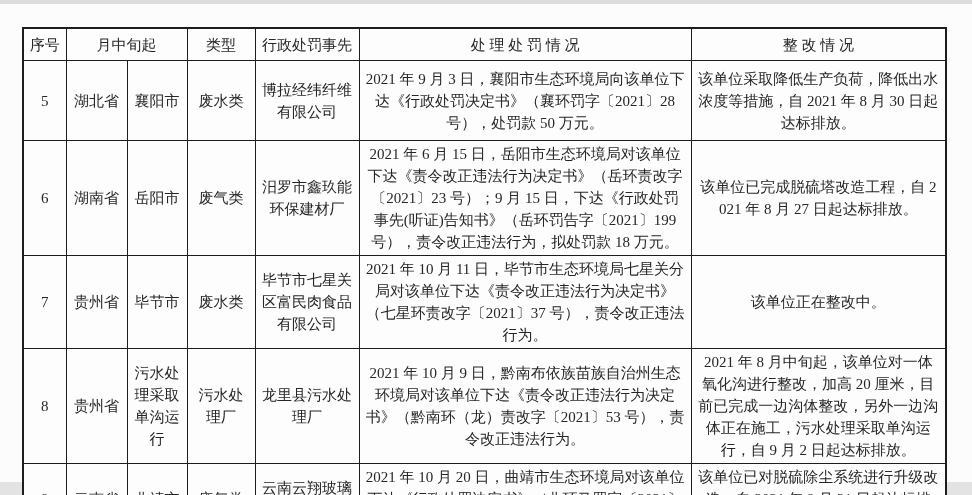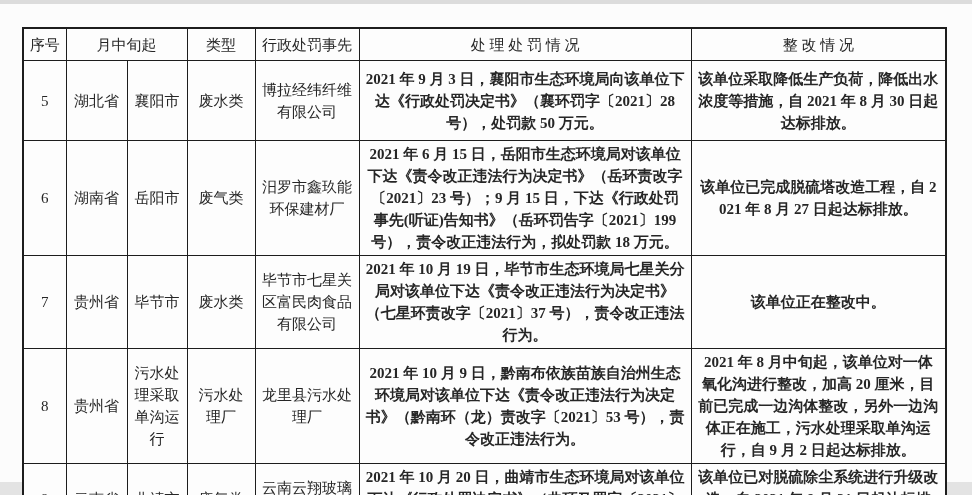--- a/index.html
+++ b/index.html
@@ -51,21 +51,20 @@
   table.report thead th {
     font-weight: normal;
     font-size: 15px;
     height: 27px;
     padding: 2px 2px;
   }
   td.cell-penalty, td.cell-rectification {
     text-align: justify;
     text-justify: inter-ideograph;
     padding: 4px 8px;
-    font-weight: bold;
   }
   tr.row-5 { height: 80px; }
   tr.row-6 { height: 97px; }
   tr.row-7 { height: 68px; }
   tr.row-8 { height: 105px; }
   tr.row-9 { height: 69px; }
 </style>
 </head>
 <body>
 
@@ -111,21 +110,21 @@
         <td>汨罗市鑫玖能环保建材厂</td>
         <td class="cell-penalty">2021 年 6 月 15 日，岳阳市生态环境局对该单位下达《责令改正违法行为决定书》（岳环责改字〔2021〕23 号）；9 月 15 日，下达《行政处罚事先(听证)告知书》（岳环罚告字〔2021〕199 号），责令改正违法行为，拟处罚款 18 万元。</td>
         <td class="cell-rectification">该单位已完成脱硫塔改造工程，自 2021 年 8 月 27 日起达标排放。</td>
       </tr>
       <tr class="row-7">
         <td>7</td>
         <td>贵州省</td>
         <td>毕节市</td>
         <td>废水类</td>
         <td>毕节市七星关区富民肉食品有限公司</td>
-        <td class="cell-penalty">2021 年 10 月 19 日，毕节市生态环境局七星关分局对该单位下达《责令改正违法行为决定书》（七星环责改字〔2021〕37 号），责令改正违法行为。</td>
+        <td class="cell-penalty">2021 年 10 月 11 日，毕节市生态环境局七星关分局对该单位下达《责令改正违法行为决定书》（七星环责改字〔2021〕37 号），责令改正违法行为。</td>
         <td class="cell-rectification">该单位正在整改中。</td>
       </tr>
       <tr class="row-8">
         <td>8</td>
         <td>贵州省</td>
         <td>污水处理采取单沟运行</td>
         <td>污水处理厂</td>
         <td>龙里县污水处理厂</td>
         <td class="cell-penalty">2021 年 10 月 9 日，黔南布依族苗族自治州生态环境局对该单位下达《责令改正违法行为决定书》（黔南环（龙）责改字〔2021〕53 号），责令改正违法行为。</td>
         <td class="cell-rectification">2021 年 8 月中旬起，该单位对一体氧化沟进行整改，加高 20 厘米，目前已完成一边沟体整改，另外一边沟体正在施工，污水处理采取单沟运行，自 9 月 2 日起达标排放。</td>

